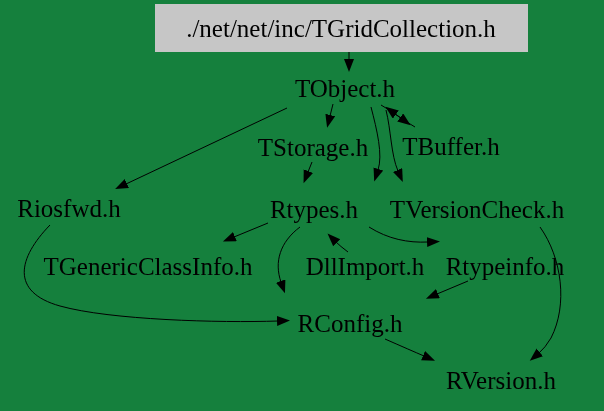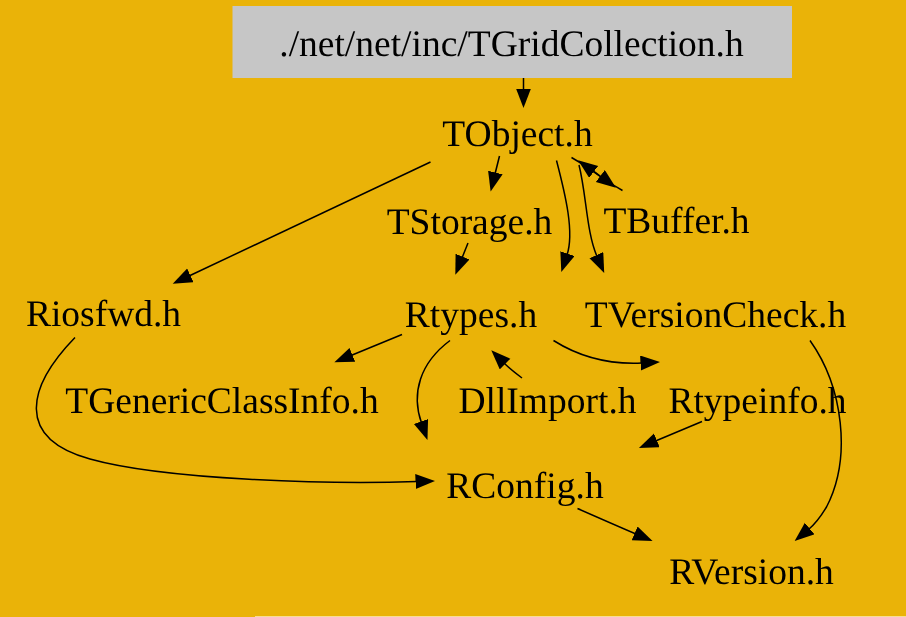--- a/index.html
+++ b/index.html
@@ -4,21 +4,21 @@
 <style>
   html, body {
     margin: 0;
     padding: 0;
     background: #ffffff;
   }
   .canvas {
     position: relative;
     width: 604px;
     height: 411px;
-    background: #eab308;
+    background: #15803d;
     overflow: hidden;
   }
   svg text {
     font-family: "Liberation Serif", "DejaVu Serif", serif;
     font-size: 25px;
     fill: #000000;
   }
   svg .edge {
     stroke: #000000;
     stroke-width: 1;

